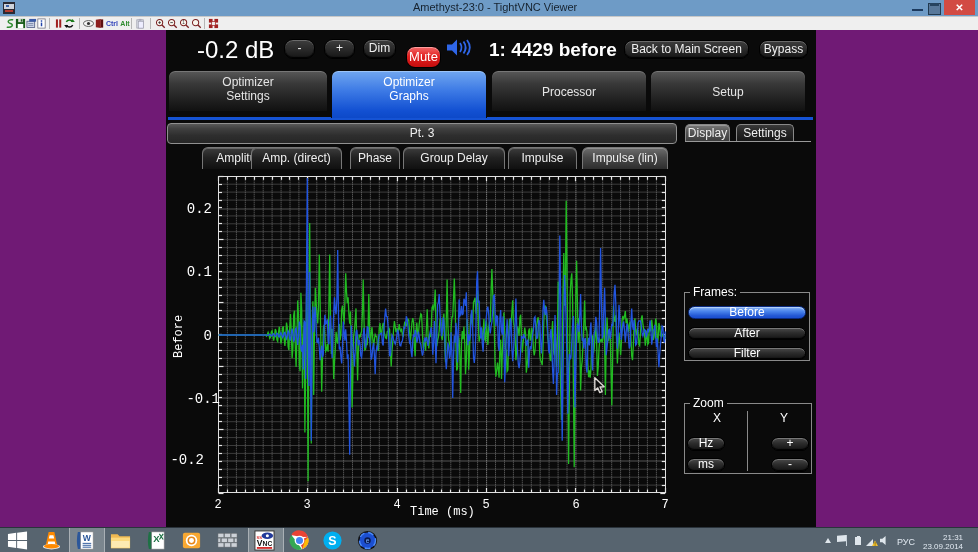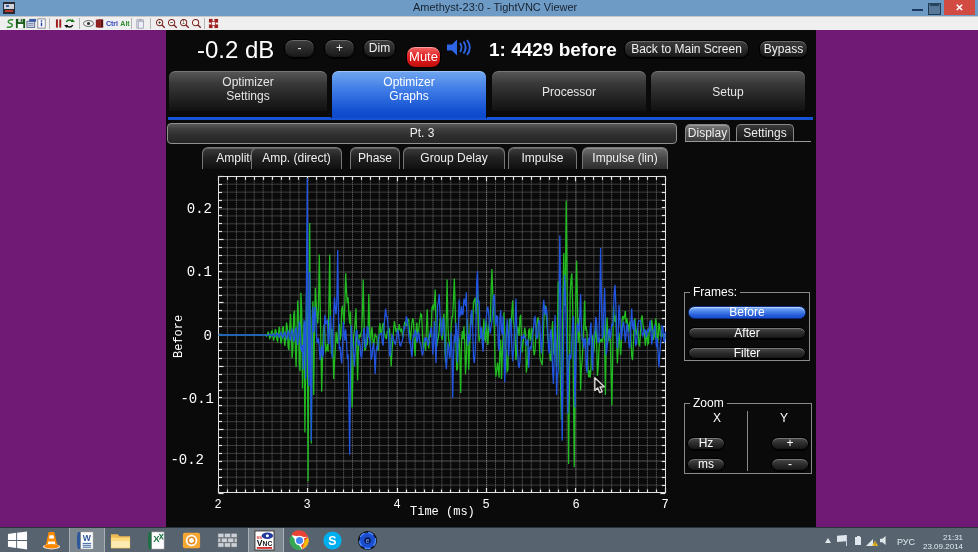--- a/index.html
+++ b/index.html
@@ -484,21 +484,21 @@
 <line x1="218.5" y1="493.5" x2="223.5" y2="493.5" class="tick"></line>
 <line x1="665.3" y1="493.5" x2="660.3" y2="493.5" class="tick"></line>
    <rect x="218.5" y="176.5" width="447" height="316" fill="none" stroke="#e0e0e0" stroke-width="1"></rect>
    <polyline points="218.6,335.0 219.4,335.0 220.2,335.0 221.0,335.0 221.8,335.0 222.6,335.0 223.4,335.0 224.2,335.0 225.0,335.0 225.8,335.0 226.6,335.0 227.4,335.0 228.2,335.0 229.0,335.0 229.8,335.0 230.6,335.0 231.4,335.0 232.2,335.0 233.0,335.0 233.8,335.0 234.6,335.0 235.4,335.0 236.2,335.0 237.0,335.0 237.8,335.0 238.6,335.0 239.4,335.0 240.2,335.0 241.0,335.0 241.8,335.0 242.6,335.0 243.4,335.0 244.2,335.0 245.0,335.0 245.8,335.0 246.6,335.0 247.4,335.0 248.2,335.0 249.0,335.0 249.8,335.0 250.6,335.0 251.4,335.0 252.2,335.0 253.0,335.0 253.8,335.0 254.6,335.0 255.4,335.0 256.2,335.0 257.0,335.0 257.8,335.0 258.6,335.0 259.4,335.0 260.2,335.0 261.0,335.0 261.8,335.0 262.6,335.0 263.3,335.0 264.1,335.0 264.9,335.0 265.7,335.4 266.5,336.2 267.3,334.4 268.1,332.3 268.9,334.5 269.7,338.4 270.5,337.3 271.3,332.0 272.1,330.8 272.9,336.5 273.7,340.6 274.5,335.9 275.3,329.0 276.1,331.2 276.9,339.9 277.7,341.5 278.5,332.6 279.3,326.7 280.1,333.9 280.9,343.5 281.7,340.1 282.5,328.1 283.3,326.3 284.1,338.4 284.9,345.9 285.7,336.3 286.5,322.6 287.3,327.2 288.1,346.7 288.9,350.2 289.7,328.3 290.5,314.0 291.3,332.8 292.1,358.2 292.9,348.4 293.7,315.0 294.5,310.7 295.3,346.0 296.1,367.1 296.9,337.7 297.7,300.4 298.5,315.6 299.3,365.4 300.1,371.3 300.9,292.7 301.7,310.0 302.5,388.6 303.3,339.0 304.1,322.3 304.9,432.6 305.7,364.7 306.5,292.7 307.3,317.7 308.1,481.2 308.9,316.5 309.7,222.9 310.5,335.8 311.3,443.4 312.1,322.6 312.9,301.3 313.7,394.9 314.5,330.3 315.3,287.8 316.1,301.8 316.9,314.5 317.7,323.4 318.5,308.4 319.3,254.4 320.1,299.4 320.9,344.5 321.7,391.7 322.5,358.3 323.3,328.7 324.1,324.8 324.9,337.7 325.7,351.2 326.5,349.6 327.3,344.1 328.1,351.8 328.9,305.4 329.7,254.4 330.5,316.9 331.3,353.9 332.1,328.8 332.9,345.8 333.7,379.1 334.5,361.9 335.3,348.7 336.1,331.9 336.9,340.8 337.7,343.7 338.5,327.9 339.3,324.0 340.1,340.5 340.9,335.0 341.7,309.8 342.5,305.6 343.3,314.7 344.1,324.6 344.9,302.1 345.7,273.3 346.5,291.8 347.3,303.1 348.1,297.3 348.9,314.3 349.7,323.8 350.5,311.4 351.3,354.1 352.1,407.4 352.8,379.3 353.6,336.4 354.4,330.6 355.2,320.5 356.0,308.4 356.8,346.5 357.6,380.4 358.4,346.7 359.2,334.6 360.0,337.4 360.8,333.9 361.6,331.5 362.4,313.5 363.2,279.6 364.0,320.5 364.8,350.0 365.6,349.3 366.4,340.7 367.2,345.2 368.0,331.9 368.8,294.1 369.6,329.3 370.4,347.1 371.2,333.0 372.0,327.2 372.8,338.9 373.6,346.2 374.4,339.6 375.2,334.6 376.0,336.4 376.8,336.5 377.6,348.4 378.4,350.9 379.2,328.5 380.0,323.0 380.8,333.1 381.6,334.2 382.4,326.7 383.2,322.8 384.0,330.1 384.8,335.0 385.6,337.9 386.4,338.5 387.2,331.7 388.0,331.3 388.8,327.9 389.6,329.4 390.4,351.3 391.2,366.5 392.0,350.8 392.8,341.6 393.6,329.5 394.4,321.1 395.2,326.7 396.0,332.1 396.8,328.3 397.6,332.7 398.4,330.7 399.2,324.1 400.0,329.4 400.8,331.2 401.6,328.5 402.4,334.4 403.2,337.0 404.0,326.8 404.8,321.6 405.6,325.1 406.4,325.5 407.2,321.7 408.0,319.2 408.8,320.3 409.6,332.2 410.4,341.6 411.2,331.8 412.0,322.0 412.8,318.1 413.6,322.9 414.4,347.9 415.2,356.1 416.0,333.1 416.8,322.5 417.6,334.0 418.4,334.9 419.2,324.1 420.0,318.7 420.8,313.8 421.6,314.7 422.4,332.2 423.2,348.4 424.0,342.6 424.8,343.1 425.6,350.7 426.4,328.7 427.2,309.3 428.0,333.7 428.8,348.5 429.6,334.8 430.4,336.9 431.2,329.5 432.0,307.6 432.8,305.7 433.6,310.5 434.4,304.3 435.2,289.6 436.0,325.8 436.8,346.2 437.6,340.3 438.4,337.0 439.2,330.8 440.0,319.1 440.8,319.0 441.6,336.9 442.3,340.0 443.1,320.7 443.9,313.5 444.7,345.7 445.5,362.2 446.3,318.5 447.1,279.6 447.9,325.3 448.7,340.3 449.5,343.1 450.3,348.4 451.1,328.8 451.9,316.9 452.7,316.8 453.5,299.4 454.3,278.6 455.1,304.0 455.9,342.1 456.7,370.5 457.5,368.3 458.3,335.7 459.1,340.1 459.9,356.8 460.7,393.0 461.5,342.5 462.3,331.1 463.1,339.1 463.9,326.5 464.7,342.6 465.5,374.2 466.3,361.0 467.1,318.9 467.9,331.2 468.7,369.7 469.5,353.3 470.3,324.2 471.1,314.5 471.9,323.0 472.7,326.1 473.5,302.1 474.3,300.4 475.1,297.7 475.9,313.6 476.7,302.2 477.5,290.5 478.3,322.0 479.1,341.6 479.9,337.8 480.7,334.7 481.5,328.6 482.3,340.1 483.1,332.9 483.9,319.0 484.7,339.4 485.5,340.9 486.3,321.0 487.1,332.4 487.9,344.9 488.7,326.9 489.5,322.3 490.3,321.6 491.1,291.2 491.9,268.9 492.7,292.4 493.5,308.0 494.3,329.2 495.1,365.2 495.9,376.6 496.7,370.3 497.5,362.6 498.3,369.7 499.1,377.7 499.9,346.1 500.7,339.7 501.5,379.1 502.3,354.1 503.1,334.7 503.9,312.4 504.7,332.5 505.5,348.7 506.3,350.6 507.1,371.4 507.9,370.0 508.7,336.0 509.5,319.1 510.3,328.1 511.1,325.6 511.9,311.6 512.7,300.4 513.5,322.7 514.3,326.1 515.1,337.1 515.9,360.3 516.7,351.3 517.5,326.3 518.3,329.9 519.1,335.8 519.9,317.9 520.7,314.7 521.5,336.9 522.3,352.4 523.1,342.3 523.9,337.5 524.7,327.6 525.5,332.9 526.3,372.8 527.1,365.5 527.9,355.7 528.7,330.9 529.5,328.4 530.3,340.0 531.1,339.2 531.8,327.6 532.6,332.3 533.4,348.9 534.2,355.4 535.0,351.0 535.8,337.4 536.6,326.5 537.4,320.0 538.2,317.2 539.0,332.1 539.8,355.3 540.6,360.8 541.4,361.9 542.2,365.2 543.0,348.2 543.8,321.7 544.6,307.5 545.4,305.6 546.2,313.3 547.0,325.8 547.8,337.9 548.6,344.3 549.4,348.6 550.2,360.0 551.0,360.6 551.8,333.0 552.6,321.1 553.4,350.7 554.2,355.2 555.0,329.5 555.8,343.1 556.6,367.0 557.4,336.5 558.2,281.4 559.0,325.6 559.8,352.0 560.6,384.8 561.4,420.1 562.2,366.6 563.0,293.1 563.8,253.1 564.6,305.8 565.4,286.6 566.2,200.8 567.0,265.3 567.8,368.1 568.6,464.1 569.4,384.9 570.2,293.5 571.0,279.1 571.8,273.3 572.6,300.9 573.4,385.0 574.2,467.3 575.0,398.1 575.8,297.0 576.6,260.7 577.4,302.2 578.2,342.8 579.0,318.1 579.8,338.7 580.6,390.4 581.4,367.3 582.2,361.2 583.0,344.1 583.8,323.8 584.6,300.4 585.4,329.0 586.2,327.6 587.0,332.0 587.8,363.1 588.6,377.3 589.4,370.4 590.2,377.8 591.0,368.0 591.8,335.7 592.6,336.2 593.4,353.3 594.2,348.9 595.0,336.4 595.8,323.8 596.6,340.4 597.4,375.9 598.2,367.6 599.0,349.1 599.8,339.4 600.6,340.9 601.4,339.6 602.2,342.5 603.0,336.9 603.8,319.6 604.6,343.1 605.4,394.9 606.2,344.9 607.0,317.5 607.8,332.8 608.6,341.2 609.4,331.8 610.2,333.3 611.0,370.8 611.8,405.6 612.6,362.0 613.4,305.7 614.2,317.6 615.0,321.8 615.8,315.2 616.6,341.2 617.4,363.4 618.2,347.4 619.0,332.6 619.8,343.0 620.6,355.3 621.3,343.9 622.1,320.3 622.9,315.8 623.7,319.1 624.5,316.4 625.3,311.1 626.1,323.1 626.9,318.4 627.7,325.1 628.5,332.1 629.3,324.6 630.1,321.5 630.9,336.6 631.7,356.2 632.5,360.1 633.3,346.3 634.1,324.1 634.9,318.3 635.7,331.3 636.5,335.2 637.3,328.5 638.1,332.3 638.9,344.1 639.7,345.6 640.5,332.3 641.3,318.5 642.1,315.4 642.9,324.2 643.7,329.6 644.5,334.4 645.3,345.7 646.1,337.9 646.9,330.5 647.7,344.5 648.5,343.0 649.3,327.6 650.1,330.6 650.9,330.7 651.7,319.8 652.5,327.4 653.3,340.0 654.1,336.9 654.9,328.5 655.7,318.6 656.5,323.9 657.3,344.1 658.1,339.5 658.9,323.0 659.7,326.4 660.5,335.8 661.3,336.7 662.1,334.5 662.9,336.1 663.7,335.3 664.5,335.7 665.3,339.0" fill="none" stroke="#22bb22" stroke-width="1.3"></polyline>
    <polyline points="218.6,335.0 219.4,335.0 220.2,335.0 221.0,335.0 221.8,335.0 222.6,335.0 223.4,335.0 224.2,335.0 225.0,335.0 225.8,335.0 226.6,335.0 227.4,335.0 228.2,335.0 229.0,335.0 229.8,335.0 230.6,335.0 231.4,335.0 232.2,335.0 233.0,335.0 233.8,335.0 234.6,335.0 235.4,335.0 236.2,335.0 237.0,335.0 237.8,335.0 238.6,335.0 239.4,335.0 240.2,335.0 241.0,335.0 241.8,335.0 242.6,335.0 243.4,335.0 244.2,335.0 245.0,335.0 245.8,335.0 246.6,335.0 247.4,335.0 248.2,335.0 249.0,335.0 249.8,335.0 250.6,335.0 251.4,335.0 252.2,335.0 253.0,335.0 253.8,335.0 254.6,335.0 255.4,335.0 256.2,335.0 257.0,335.0 257.8,335.0 258.6,335.0 259.4,335.0 260.2,335.0 261.0,335.0 261.8,335.0 262.6,335.0 263.3,335.0 264.1,335.0 264.9,335.0 265.7,334.9 266.5,334.8 267.3,335.3 268.1,335.5 268.9,334.8 269.7,334.2 270.5,334.8 271.3,336.0 272.1,335.7 272.9,334.1 273.7,333.8 274.5,335.4 275.3,336.6 276.1,335.3 276.9,333.3 277.7,333.9 278.5,336.4 279.3,336.9 280.1,334.3 280.9,332.6 281.7,334.7 282.5,337.5 283.3,336.5 284.1,333.0 284.9,332.4 285.7,336.0 286.5,338.6 287.3,335.5 288.1,330.9 288.9,332.5 289.7,338.7 290.5,339.7 291.3,333.0 292.1,328.7 292.9,334.3 293.7,341.7 294.5,338.9 295.3,329.3 296.1,328.1 296.9,338.1 297.7,345.0 298.5,336.0 299.3,321.5 300.1,326.9 300.9,348.3 301.7,351.6 302.5,344.8 303.3,369.6 304.1,321.0 304.9,322.2 305.7,379.1 306.5,276.0 307.3,178.1 308.1,339.4 308.9,386.1 309.7,272.0 310.5,368.6 311.3,440.8 312.1,350.7 312.9,306.6 313.7,332.3 314.5,314.5 315.3,306.8 316.1,327.0 316.9,341.9 317.7,342.5 318.5,337.7 319.3,347.7 320.1,360.2 320.9,351.3 321.7,345.7 322.5,357.3 323.3,354.3 324.1,329.7 324.9,314.7 325.7,323.7 326.5,323.1 327.3,319.4 328.1,340.1 328.9,344.4 329.7,323.7 330.5,315.6 331.3,338.5 332.1,358.0 332.9,337.7 333.7,312.4 334.5,297.2 335.3,310.0 336.1,314.3 336.9,298.5 337.7,249.9 338.5,316.5 339.3,349.5 340.1,346.6 340.9,357.2 341.7,363.4 342.5,346.0 343.3,321.6 344.1,332.0 344.9,340.6 345.7,329.2 346.5,340.8 347.3,358.9 348.1,354.3 348.9,399.3 349.7,454.7 350.5,378.2 351.3,325.5 352.1,343.3 352.8,346.2 353.6,354.1 354.4,366.5 355.2,351.7 356.0,332.1 356.8,329.7 357.6,338.0 358.4,345.4 359.2,340.1 360.0,344.3 360.8,355.8 361.6,357.4 362.4,349.6 363.2,335.7 364.0,327.9 364.8,337.2 365.6,347.6 366.4,341.2 367.2,327.0 368.0,327.3 368.8,337.2 369.6,338.2 370.4,346.1 371.2,359.7 372.0,356.6 372.8,346.8 373.6,342.9 374.4,355.3 375.2,374.1 376.0,352.7 376.8,346.9 377.6,348.6 378.4,339.4 379.2,334.8 380.0,334.5 380.8,333.5 381.6,333.1 382.4,343.4 383.2,345.4 384.0,328.1 384.8,317.1 385.6,308.5 386.4,316.4 387.2,316.6 388.0,325.2 388.8,341.2 389.6,355.6 390.4,355.4 391.2,343.9 392.0,335.0 392.8,336.8 393.6,339.7 394.4,341.9 395.2,344.1 396.0,340.9 396.8,335.8 397.6,329.6 398.4,332.5 399.2,340.9 400.0,345.6 400.8,345.9 401.6,341.9 402.4,340.9 403.2,335.3 404.0,327.6 404.8,328.3 405.6,323.6 406.4,316.2 407.2,319.7 408.0,326.9 408.8,336.9 409.6,342.7 410.4,341.2 411.2,351.9 412.0,357.2 412.8,340.1 413.6,334.4 414.4,336.9 415.2,329.9 416.0,332.6 416.8,342.5 417.6,339.8 418.4,331.5 419.2,336.0 420.0,342.8 420.8,344.2 421.6,350.5 422.4,355.7 423.2,352.4 424.0,342.9 424.8,338.6 425.6,340.6 426.4,337.2 427.2,340.4 428.0,345.9 428.8,340.4 429.6,335.1 430.4,330.9 431.2,327.4 432.0,338.0 432.8,354.7 433.6,342.4 434.4,321.0 435.2,340.7 436.0,363.2 436.8,336.9 437.6,304.9 438.4,302.6 439.2,294.1 440.0,313.8 440.8,325.6 441.6,336.1 442.3,331.4 443.1,317.5 443.9,321.2 444.7,334.7 445.5,357.9 446.3,369.3 447.1,356.6 447.9,342.8 448.7,347.2 449.5,358.4 450.3,354.4 451.1,332.2 451.9,353.2 452.7,398.0 453.5,357.6 454.3,335.4 455.1,342.8 455.9,322.9 456.7,331.4 457.5,362.6 458.3,330.2 459.1,299.4 459.9,315.7 460.7,314.3 461.5,306.0 462.3,314.6 463.1,314.0 463.9,298.8 464.7,300.9 465.5,305.8 466.3,292.2 467.1,324.8 467.9,345.2 468.7,334.4 469.5,340.8 470.3,336.0 471.1,314.3 471.9,309.8 472.7,330.1 473.5,357.1 474.3,363.0 475.1,354.2 475.9,329.3 476.7,282.4 477.5,271.2 478.3,302.9 479.1,300.4 479.9,323.9 480.7,338.4 481.5,327.4 482.3,343.7 483.1,351.6 483.9,334.2 484.7,329.1 485.5,327.6 486.3,317.5 487.1,308.9 487.9,306.6 488.7,313.5 489.5,328.9 490.3,333.5 491.1,326.0 491.9,321.9 492.7,310.2 493.5,295.9 494.3,295.2 495.1,314.2 495.9,326.0 496.7,315.9 497.5,316.4 498.3,345.9 499.1,351.0 499.9,318.0 500.7,310.1 501.5,331.1 502.3,334.7 503.1,316.4 503.9,346.4 504.7,382.2 505.5,364.2 506.3,337.5 507.1,319.3 507.9,334.5 508.7,356.2 509.5,343.0 510.3,317.9 511.1,322.7 511.9,349.3 512.7,361.3 513.5,349.8 514.3,338.1 515.1,324.8 515.9,298.5 516.7,324.7 517.5,350.5 518.3,363.8 519.1,368.1 519.9,362.1 520.7,349.3 521.5,335.9 522.3,337.8 523.1,338.3 523.9,334.1 524.7,337.4 525.5,338.0 526.3,345.8 527.1,341.3 527.9,340.2 528.7,367.8 529.5,351.1 530.3,346.2 531.1,349.4 531.8,341.7 532.6,334.5 533.4,330.3 534.2,318.1 535.0,316.8 535.8,327.6 536.6,338.3 537.4,338.0 538.2,327.6 539.0,319.9 539.8,324.7 540.6,340.2 541.4,353.4 542.2,341.2 543.0,310.1 543.8,299.7 544.6,311.0 545.4,315.0 546.2,306.7 547.0,313.5 547.8,331.9 548.6,350.1 549.4,353.5 550.2,334.8 551.0,329.0 551.8,344.4 552.6,370.0 553.4,384.0 554.2,360.7 555.0,314.9 555.8,340.2 556.6,394.9 557.4,373.4 558.2,372.4 559.0,310.9 559.8,235.5 560.6,300.2 561.4,374.6 562.2,440.8 563.0,379.5 563.8,315.0 564.6,275.1 565.4,294.6 566.2,323.2 567.0,363.7 567.8,413.8 568.6,368.2 569.4,354.0 570.2,358.7 571.0,357.4 571.8,341.3 572.6,325.4 573.4,316.0 574.2,346.1 575.0,407.4 575.8,370.5 576.6,333.2 577.4,324.5 578.2,326.2 579.0,331.8 579.8,314.1 580.6,294.1 581.4,326.2 582.2,340.7 583.0,339.0 583.8,348.5 584.6,339.8 585.4,338.1 586.2,366.6 587.0,372.6 587.8,345.4 588.6,337.7 589.4,345.4 590.2,329.2 591.0,322.4 591.8,357.4 592.6,370.4 593.4,343.1 594.2,332.9 595.0,330.3 595.8,316.9 596.6,322.1 597.4,336.4 598.2,342.2 599.0,342.3 599.8,299.9 600.6,248.1 601.4,298.6 602.2,338.4 603.0,334.2 603.8,310.6 604.6,287.8 605.4,320.3 606.2,355.3 607.0,347.8 607.8,339.9 608.6,330.2 609.4,329.4 610.2,338.8 611.0,332.5 611.8,323.5 612.6,326.3 613.4,315.1 614.2,292.5 615.0,284.7 615.8,303.8 616.6,333.3 617.4,348.7 618.2,334.5 619.0,304.8 619.8,317.5 620.6,329.4 621.3,339.8 622.1,331.6 622.9,324.1 623.7,321.4 624.5,330.6 625.3,342.1 626.1,333.1 626.9,323.5 627.7,327.8 628.5,338.3 629.3,348.4 630.1,345.7 630.9,322.8 631.7,308.5 632.5,325.7 633.3,330.0 634.1,320.1 634.9,334.1 635.7,345.2 636.5,344.1 637.3,334.8 638.1,322.8 638.9,321.0 639.7,320.9 640.5,320.9 641.3,325.7 642.1,332.9 642.9,335.8 643.7,332.5 644.5,329.6 645.3,330.4 646.1,336.6 646.9,335.0 647.7,329.2 648.5,331.3 649.3,327.8 650.1,320.2 650.9,329.4 651.7,344.7 652.5,338.5 653.3,330.2 654.1,329.4 654.9,324.9 655.7,337.6 656.5,347.2 657.3,338.4 658.1,352.9 658.9,367.1 659.7,354.0 660.5,344.0 661.3,335.8 662.1,326.1 662.9,327.3 663.7,339.7 664.5,342.8 665.3,331.5" fill="none" stroke="#2255e0" stroke-width="1.3"></polyline>
  </svg>
 
  <div class="ylab mono" style="left:172px;top:171px;">0.2</div>
  <div class="ylab mono" style="left:172px;top:234px;">0.1</div>
  <div class="ylab mono" style="left:172px;top:298px;">0</div>
- <div class="ylab mono" style="left:174px;top:361px;">-0.1</div>
+ <div class="ylab mono" style="left:180px;top:361px;">-0.1</div>
  <div class="ylab mono" style="left:164px;top:422px;">-0.2</div>
  <div class="xlab mono" style="left:208px;top:468px;">2</div>
  <div class="xlab mono" style="left:297px;top:468px;">3</div>
  <div class="xlab mono" style="left:387px;top:468px;">4</div>
  <div class="xlab mono" style="left:476px;top:468px;">5</div>
  <div class="xlab mono" style="left:566px;top:468px;">6</div>
  <div class="xlab mono" style="left:655px;top:468px;">7</div>
  <div class="mono abs" style="left:172px;top:328px;font-size:12px;transform:rotate(-90deg);transform-origin:0 0;">Before</div>
  <div class="mono abs" style="left:410px;top:475px;font-size:12px;">Time (ms)</div>
 

